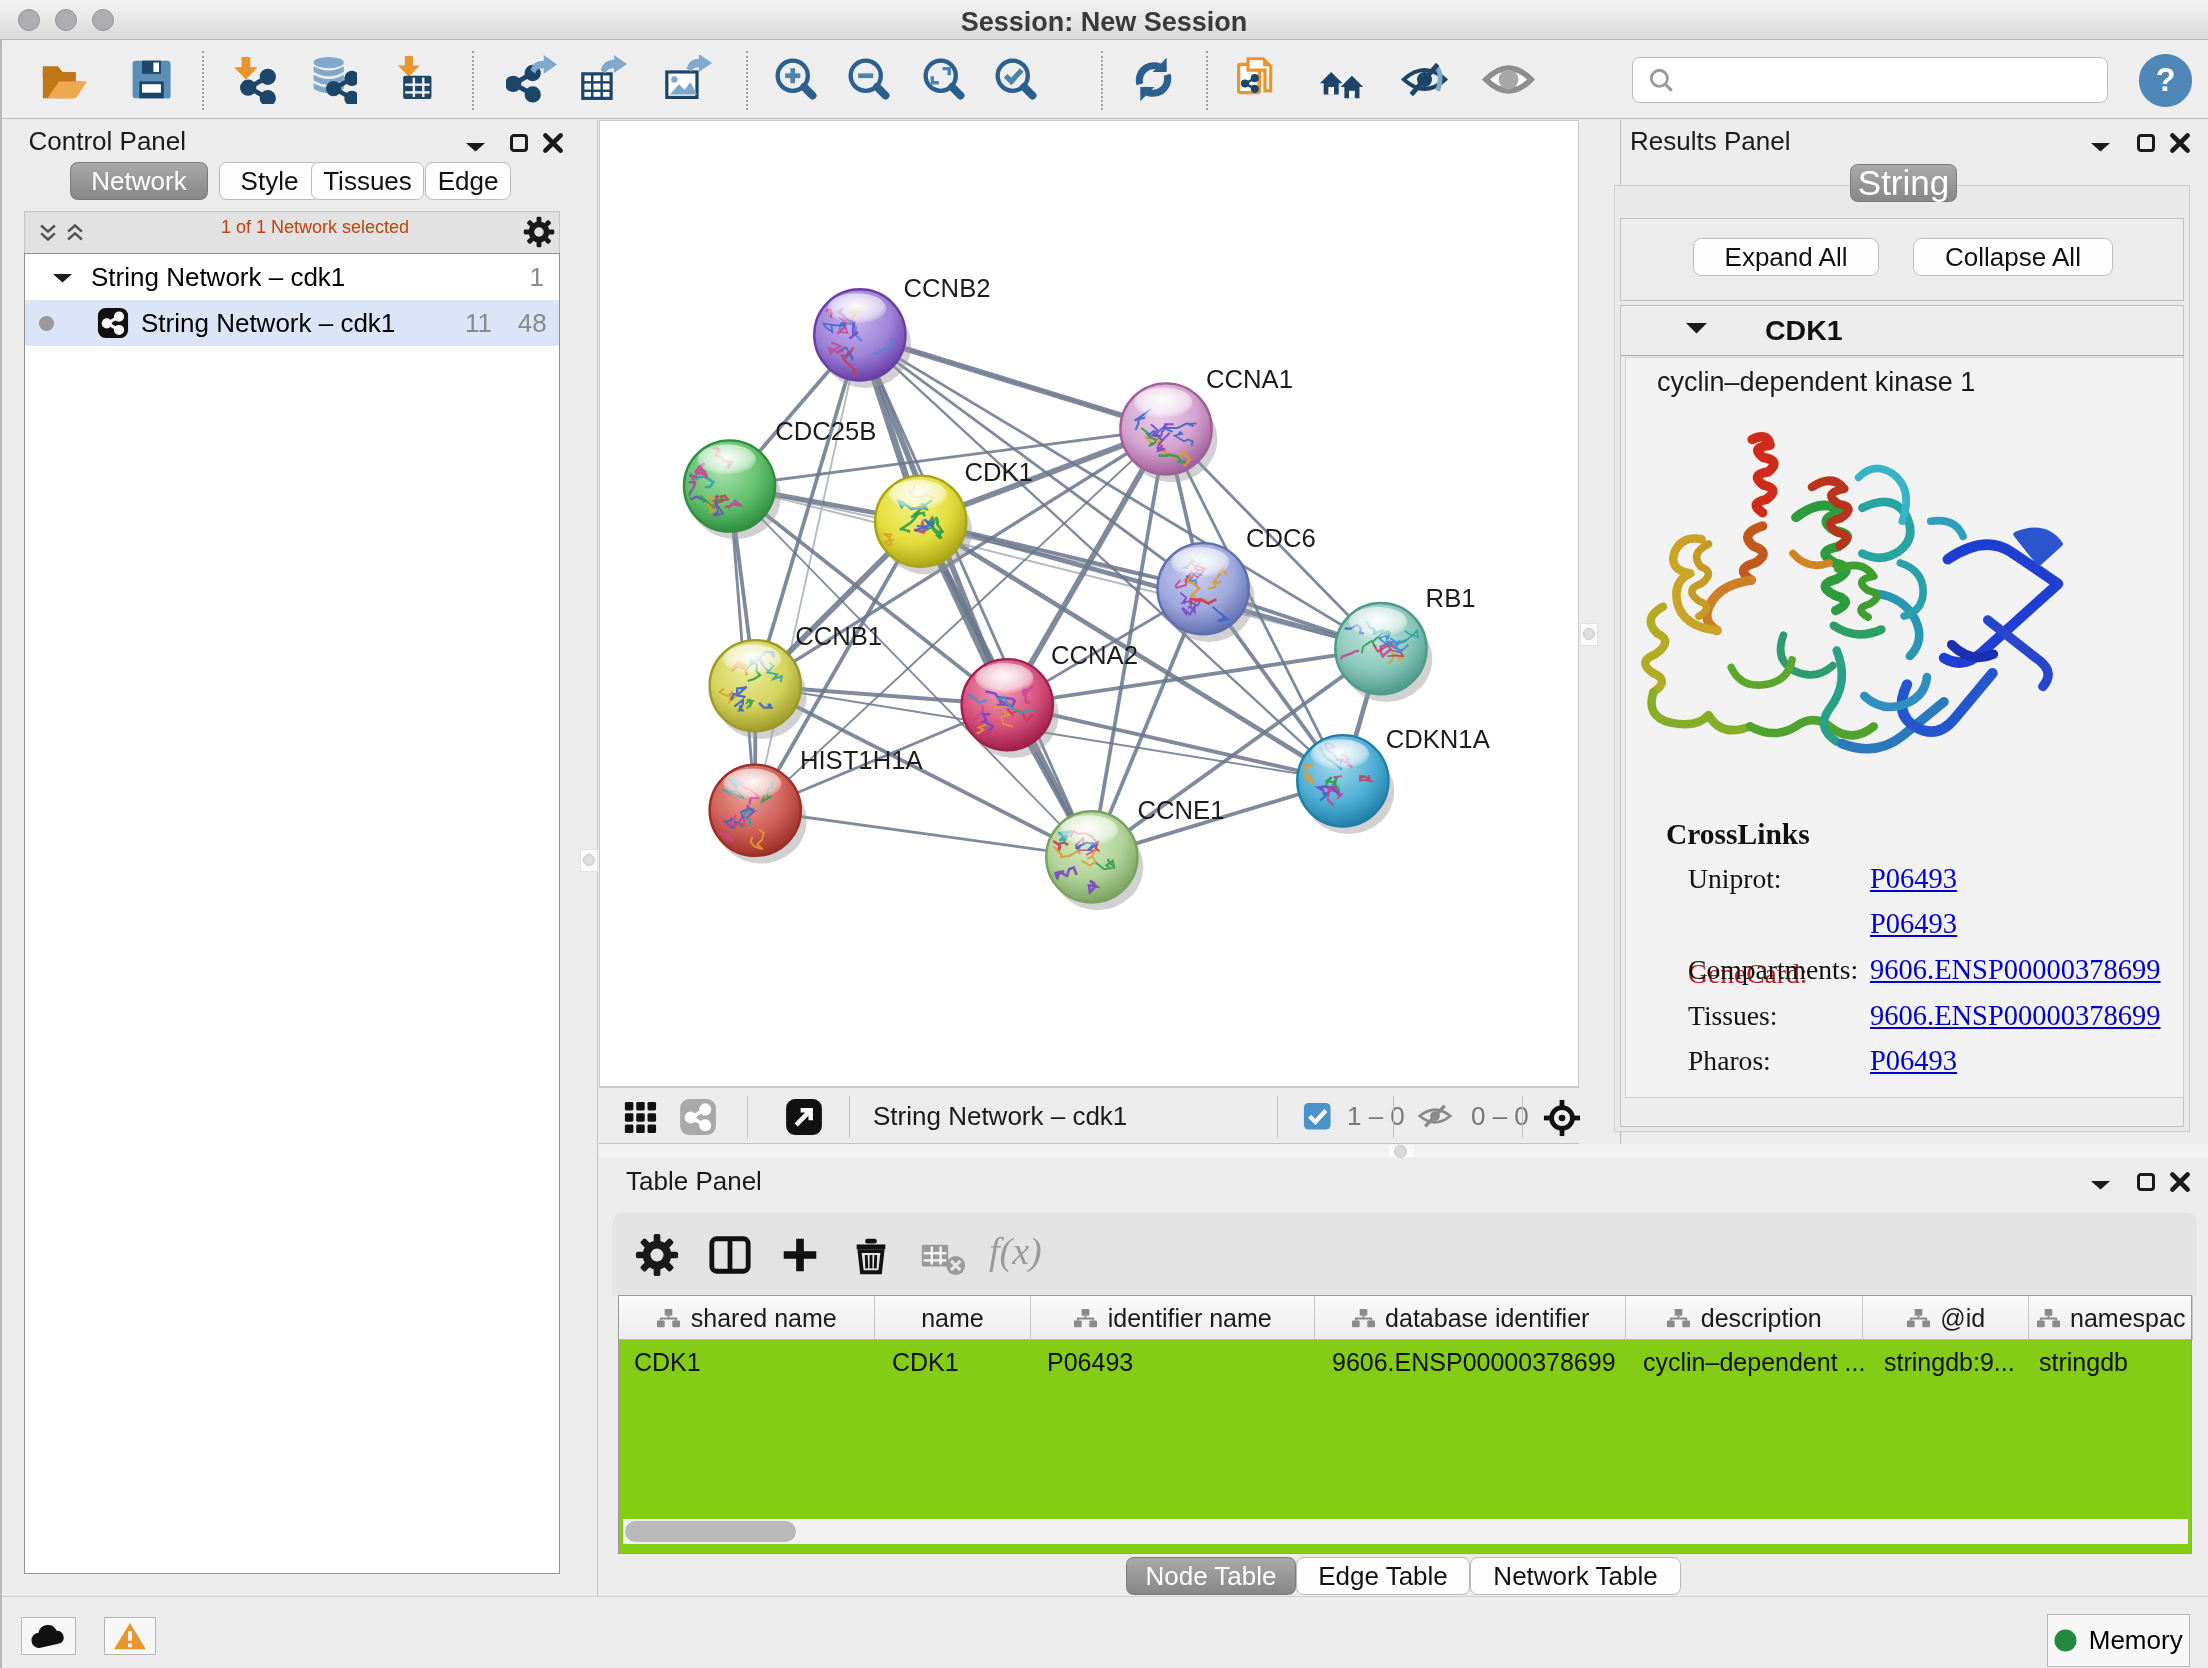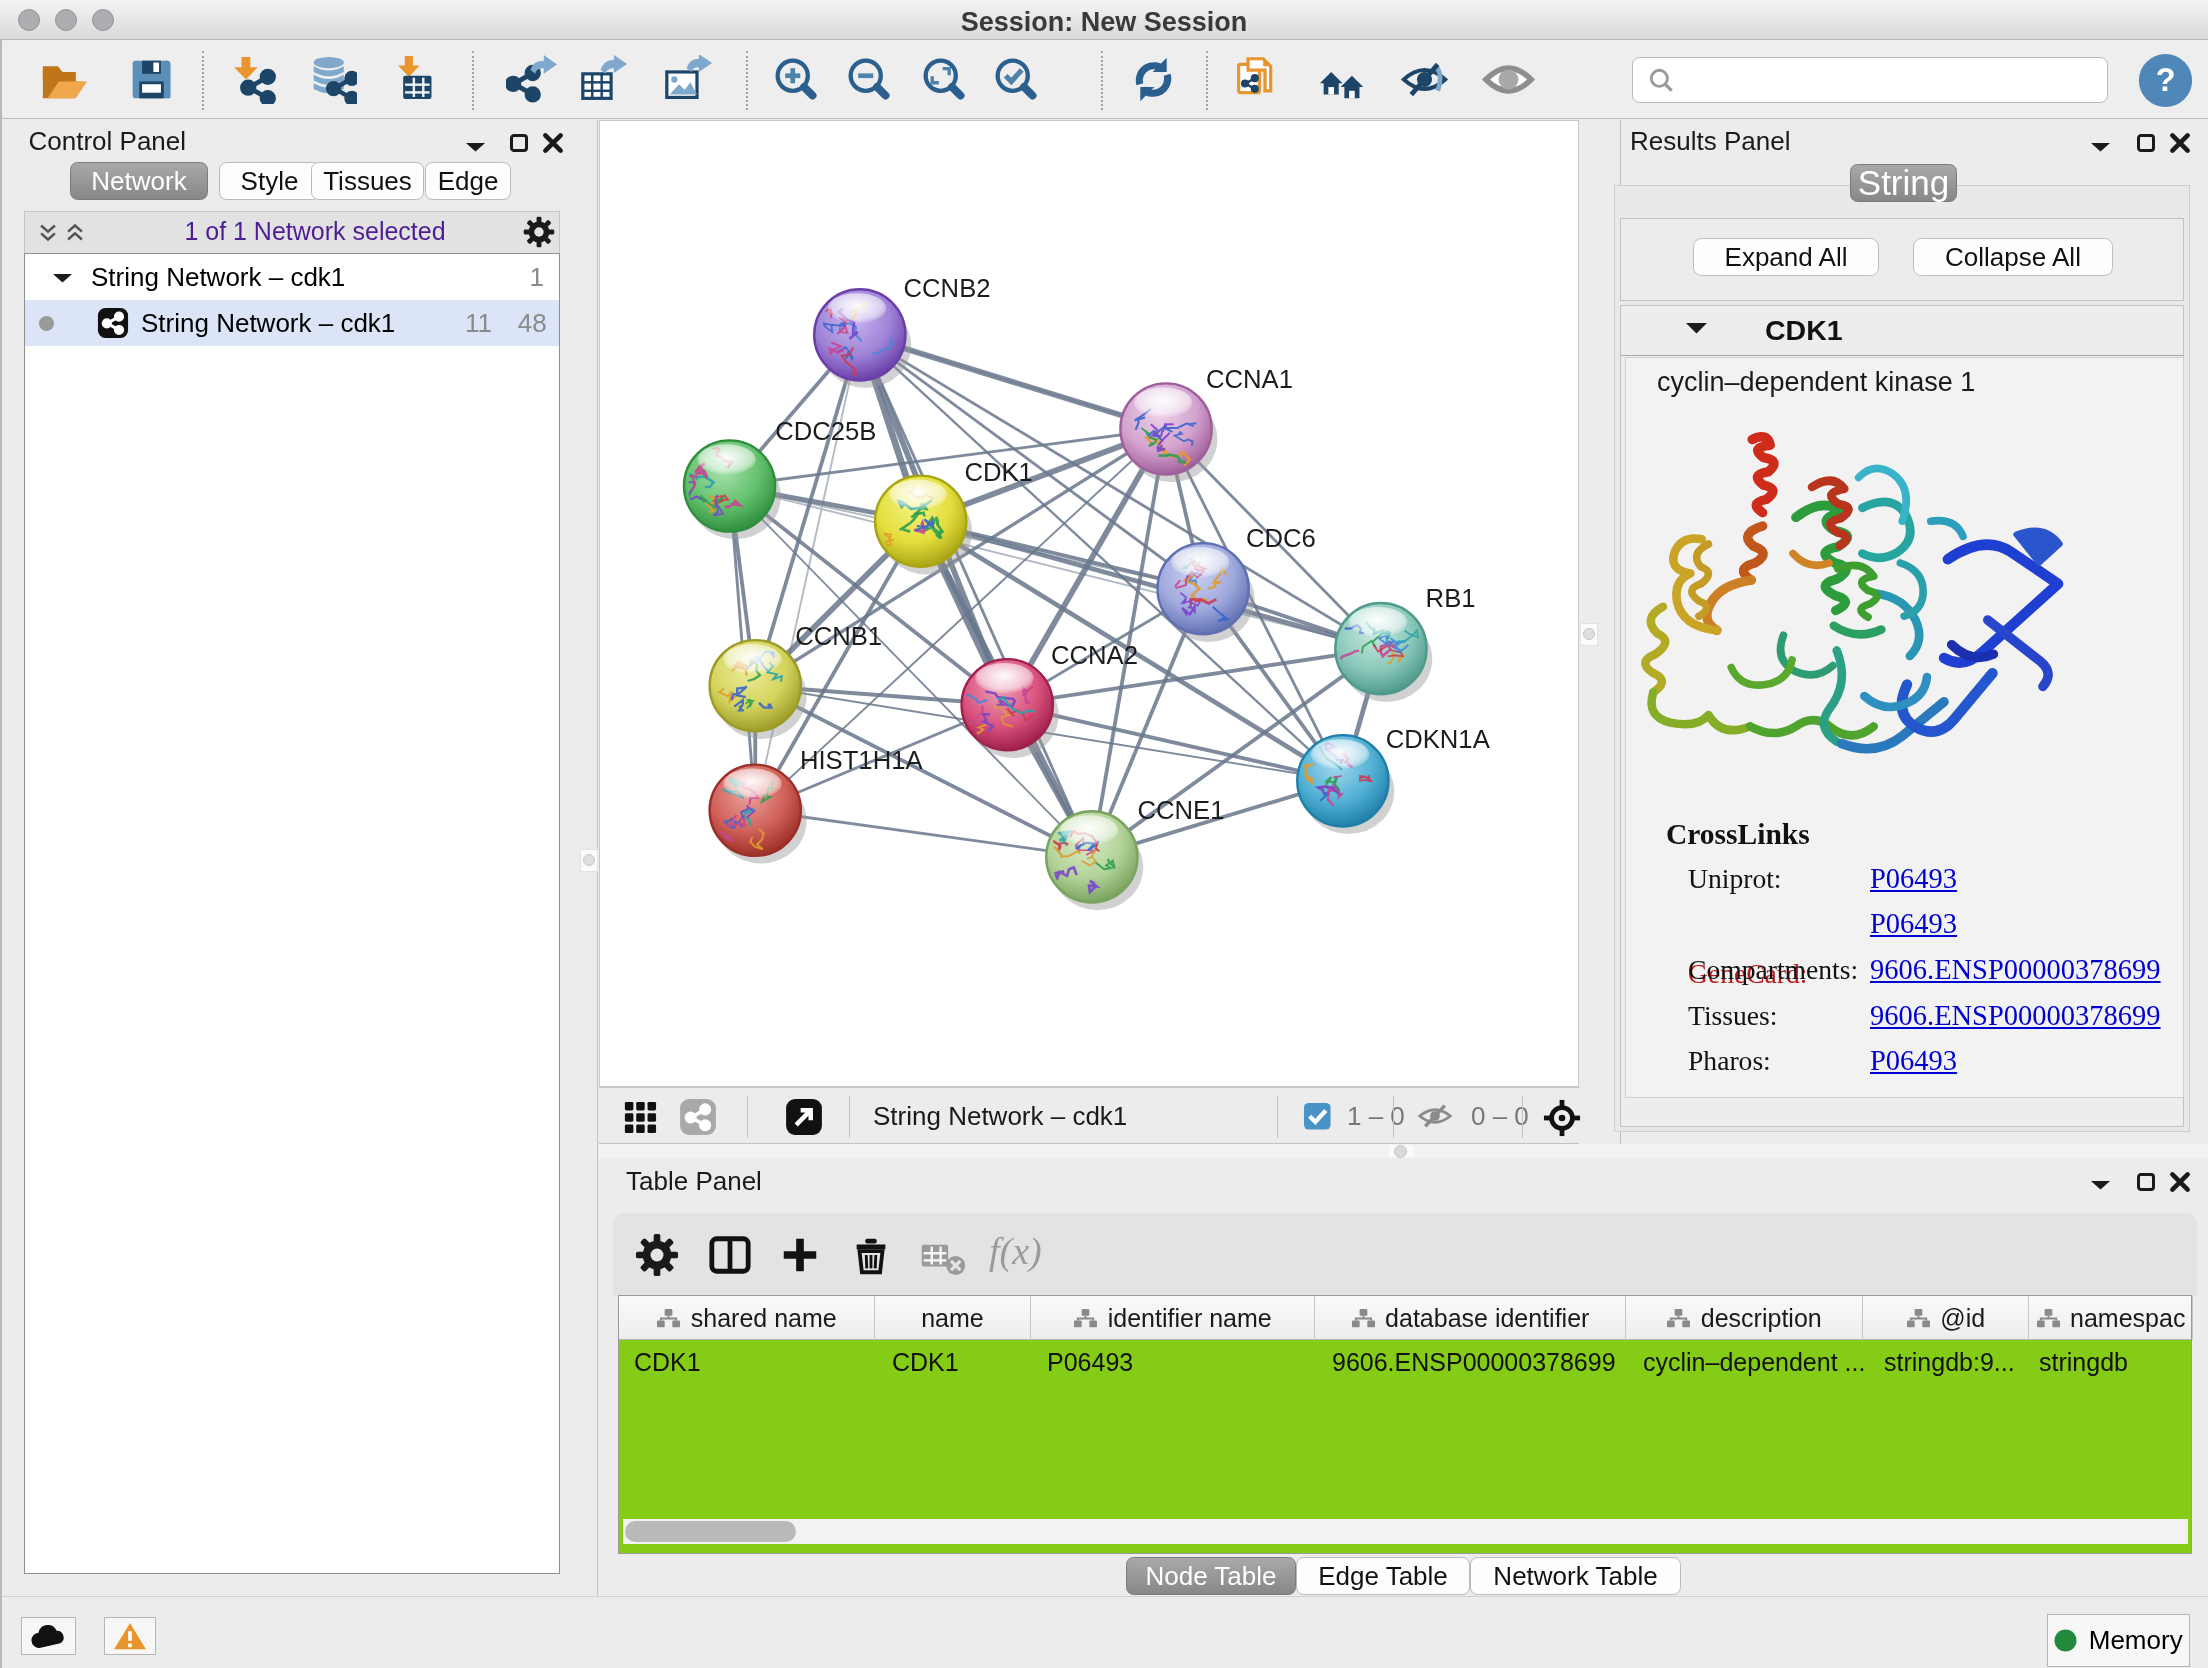--- a/index.html
+++ b/index.html
@@ -209,21 +209,21 @@
 <div class="abs tab" style="left:219px;top:162px;width:101px">Style</div>
 <div class="abs tab" style="left:311px;top:162px;width:113px">Tissues</div>
 <div class="abs tab" style="left:425px;top:162px;width:86px">Edge</div>
 <div class="abs ctl-bar"></div>
 <div class="abs" style="left:36px;top:223px"><svg width="24" height="19" viewBox="0 0 22 22">
       <path d="M3 3 l8 7 l8 -7 M3 12 l8 7 l8 -7" stroke="#555" stroke-width="3" fill="none"></path>
     </svg></div>
 <div class="abs" style="left:63px;top:223px"><svg width="24" height="19" viewBox="0 0 22 22">
       <path d="M3 10 l8 -7 l8 7 M3 19 l8 -7 l8 7" stroke="#555" stroke-width="3" fill="none"></path>
     </svg></div>
-<div class="abs" style="left:47px;top:217px;width:536px;text-align:center;font-size:25px;color:#4c1d95">1 of 1 Network selected</div>
+<div class="abs" style="left:47px;top:217px;width:536px;text-align:center;font-size:18px;color:#c2410c">1 of 1 Network selected</div>
 <div class="abs" style="left:523px;top:216px"><svg width="32" height="32" viewBox="0 0 34 34" style="">
       <g transform="scale(0.7391304347826086)">
         <rect x="19.5" y="1" width="7" height="9" rx="2" fill="#1a1a1a" transform="rotate(0 23 23)"></rect>
         <rect x="19.5" y="1" width="7" height="9" rx="2" fill="#1a1a1a" transform="rotate(45 23 23)"></rect>
         <rect x="19.5" y="1" width="7" height="9" rx="2" fill="#1a1a1a" transform="rotate(90 23 23)"></rect>
         <rect x="19.5" y="1" width="7" height="9" rx="2" fill="#1a1a1a" transform="rotate(135 23 23)"></rect>
         <rect x="19.5" y="1" width="7" height="9" rx="2" fill="#1a1a1a" transform="rotate(180 23 23)"></rect>
         <rect x="19.5" y="1" width="7" height="9" rx="2" fill="#1a1a1a" transform="rotate(225 23 23)"></rect>
         <rect x="19.5" y="1" width="7" height="9" rx="2" fill="#1a1a1a" transform="rotate(270 23 23)"></rect>
         <rect x="19.5" y="1" width="7" height="9" rx="2" fill="#1a1a1a" transform="rotate(315 23 23)"></rect>

